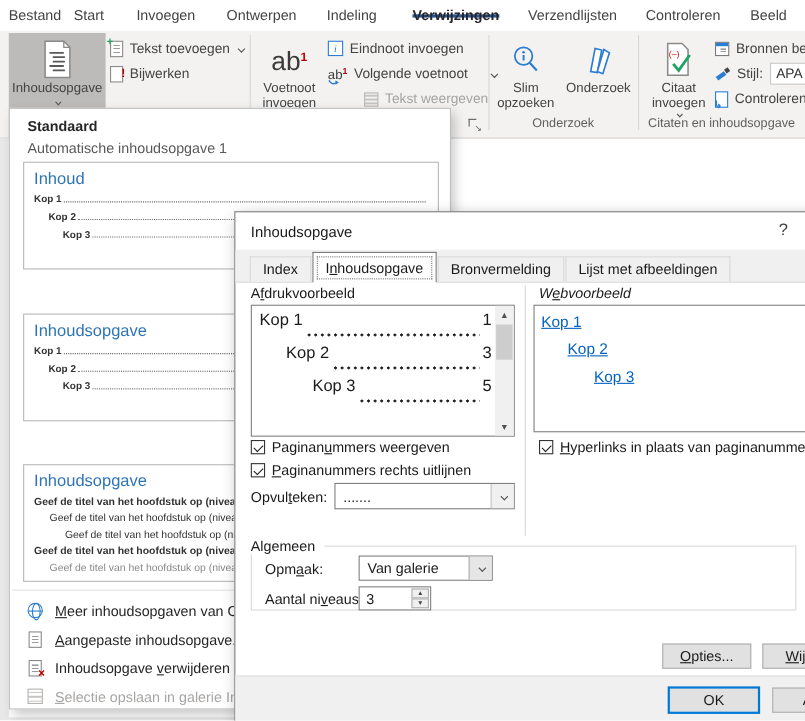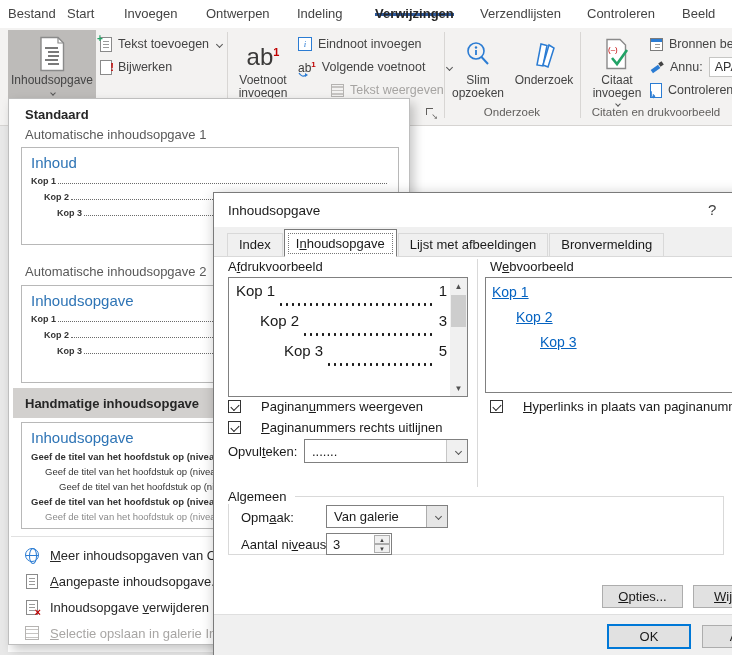--- a/index.html
+++ b/index.html
@@ -86,21 +86,21 @@
   .dtab.active::after { content:""; position:absolute; left:3px; right:3px; top:3px; bottom:2px; border:1px dotted #777; }
   .dlbl { position:absolute; font-size:13px; color:#1a1a1a; white-space:nowrap; }
   .printbox { position:absolute; left:14px; top:84px; width:240px; height:120px; border:1px solid #808080; background:#fff; }
   .pp-rows { position:absolute; left:7px; right:20px; top:4px; }
   .pp-row { display:flex; align-items:baseline; font-size:15px; color:#1a1a1a; height:30px; }
   .pp-row .dots { flex:1; align-self:flex-end; margin:0 3px 6px 3px; height:3px;
     background-image:radial-gradient(circle, #1a1a1a 1.1px, transparent 1.3px); background-size:6px 3px; background-repeat:repeat-x; }
   .vscroll { position:absolute; right:0; top:0; bottom:0; width:17px; background:#f0f0f0; }
   .varrow { position:absolute; left:0; width:17px; height:16px; display:flex; align-items:center; justify-content:center; font-size:8px; color:#505050; }
   .vthumb { position:absolute; left:1px; width:15px; top:17px; height:32px; background:#cdcdcd; }
-  .cbrow { position:absolute; display:flex; align-items:center; gap:20px; font-size:13px; color:#1a1a1a; white-space:nowrap; cursor:default; }
+  .cbrow { position:absolute; display:flex; align-items:center; gap:6px; font-size:13px; color:#1a1a1a; white-space:nowrap; cursor:default; }
   .cb { position:relative; width:13px; height:13px; border:1px solid #333; background:#fff; flex:none; }
   .cb.checked::after { content:""; position:absolute; left:2px; top:2.5px; width:7px; height:4px;
     border-left:1.8px solid #1f1f1f; border-bottom:1.8px solid #1f1f1f; transform:rotate(-45deg); }
   .combo { position:absolute; background:#fff; border:1px solid #808080; font-size:13px; color:#1a1a1a; }
   .combo .val { position:absolute; left:7px; top:0; bottom:0; display:flex; align-items:center; }
   .combo .btn { position:absolute; right:0; top:0; bottom:0; width:21px; background:#f0f0f0; border-left:1px solid #c6c6c6;
     display:flex; align-items:center; justify-content:center; }
   .vdivider { position:absolute; left:263px; top:66px; height:228px; width:1px; background:#d9d9d9; }
   .webbox { position:absolute; left:271px; top:84px; width:300px; height:116px; border:1px solid #808080; background:#fff; }
   .weblink { position:absolute; font-size:14px; color:#0563c1; text-decoration:underline; cursor:pointer; }
@@ -229,30 +229,30 @@
     </span>
     <span style="width:56px">Citaat invoegen</span>
     <span class="chev small" style="margin-top:2px"></span>
   </div>
   <div class="srow" style="left:650px; top:5px;">
     <span class="winicon"></span>
     <span>Bronnen be</span>
   </div>
   <div class="srow" style="left:650px; top:28px;">
     <span class="brush"></span>
-    <span>Annu:</span>
+    <span>Stijl:</span>
     <span style="display:inline-flex;align-items:center;width:46px;height:20px;background:#fff;border:1px solid #c6c6c4;padding-left:5px;font-size:12.5px;color:#333">APA</span>
   </div>
   <div class="srow" style="left:650px; top:51px;">
     <span class="pg" style="border-color:#2b7cd3">
       <span class="badge" style="left:-2px;bottom:-3px;color:#2b7cd3;font-size:9px">↳</span>
       </span>
     <span>Controleren</span>
   </div>
-  <div class="glabel" style="left:586px;">Citaten en drukvoorbeeld</div>
+  <div class="glabel" style="left:586px;">Citaten en inhoudsopgave</div>
 </div>
 
 <div class="leftstrip"></div>
 <div class="bottomsliver"></div>
 
 <div class="menu">
   <div class="menu-h1">Standaard</div>
 
   <div class="item-title" style="top:28px">Automatische inhoudsopgave 1</div>
   <div class="gbox" style="top:48px; height:98px;">
@@ -264,40 +264,36 @@
     <div class="gentry" style="padding-left:13px">
         <span>Kop 2</span>
         <span class="dots"></span>
       </div>
     <div class="gentry" style="padding-left:26px">
         <span>Kop 3</span>
         <span class="dots"></span>
       </div>
   </div>
 
-  <div class="item-title" style="top:165px">Automatische inhoudsopgave 2</div>
   <div class="gbox" style="top:186px; height:98px;">
     <div class="ghead">Inhoudsopgave</div>
     <div class="gentry">
         <span>Kop 1</span>
         <span class="dots"></span>
       </div>
     <div class="gentry" style="padding-left:13px">
         <span>Kop 2</span>
         <span class="dots"></span>
       </div>
     <div class="gentry" style="padding-left:26px">
         <span>Kop 3</span>
         <span class="dots"></span>
       </div>
   </div>
 
-  <div class="manualbar">
-    <span>Handmatige inhoudsopgave</span>
-  </div>
   <div class="gbox" style="top:323px; height:107px;">
     <div class="ghead">Inhoudsopgave</div>
     <div class="mline b">
         <span>Geef de titel van het hoofdstuk op (niveau 1)</span>
         <span class="dots"></span>
       </div>
     <div class="mline" style="padding-left:14px">
         <span>Geef de titel van het hoofdstuk op (niveau 2)</span>
         <span class="dots"></span>
       </div>
@@ -348,22 +344,22 @@
   </div>
 </div>
 
 <div class="dialog">
   <div class="dlg-title">Inhoudsopgave</div>
   <div class="dlg-help">?</div>
 
   <div class="tabstrip">
     <div class="dtab"><span>Index</span></div>
     <div class="dtab active"><span>I</span><span class="u">n</span><span>houdsopgave</span></div>
+    <div class="dtab"><span>Bronvermelding</span></div>
     <div class="dtab"><span>Lijst met afbeeldingen</span></div>
-    <div class="dtab"><span>Bronvermelding</span></div>
   </div>
 
   <div class="dlbl" style="left:14px; top:66px;">
     <span>A</span><span class="u">f</span><span>drukvoorbeeld</span>
   </div>
   <div class="printbox">
     <div class="pp-rows">
       <div class="pp-row">
         <span>Kop 1</span>
           <span class="dots"></span>
@@ -401,21 +397,21 @@
   </div>
   <div class="combo" style="left:90px; top:246px; width:164px; height:24px;">
     <span class="val">.......</span>
     <span class="btn">
         <span class="chev"></span>
       </span>
   </div>
 
   <div class="vdivider"></div>
 
-  <div class="dlbl" style="left:276px; top:66px;">
+  <div class="dlbl" style="left:276px; top:66px;font-style:italic;">
     <span>W</span><span class="u">e</span><span>bvoorbeeld</span>
   </div>
   <div class="webbox">
     <span class="weblink" style="left:6px; top:6px;">Kop 1</span>
     <span class="weblink" style="left:30px; top:31px;">Kop 2</span>
     <span class="weblink" style="left:54px; top:56px;">Kop 3</span>
   </div>
   <div class="cbrow" style="left:276px; top:206px;">
     <span class="cb checked"></span>
     <span><span></span><span class="u">H</span><span>yperlinks in plaats van paginanummers</span></span>

